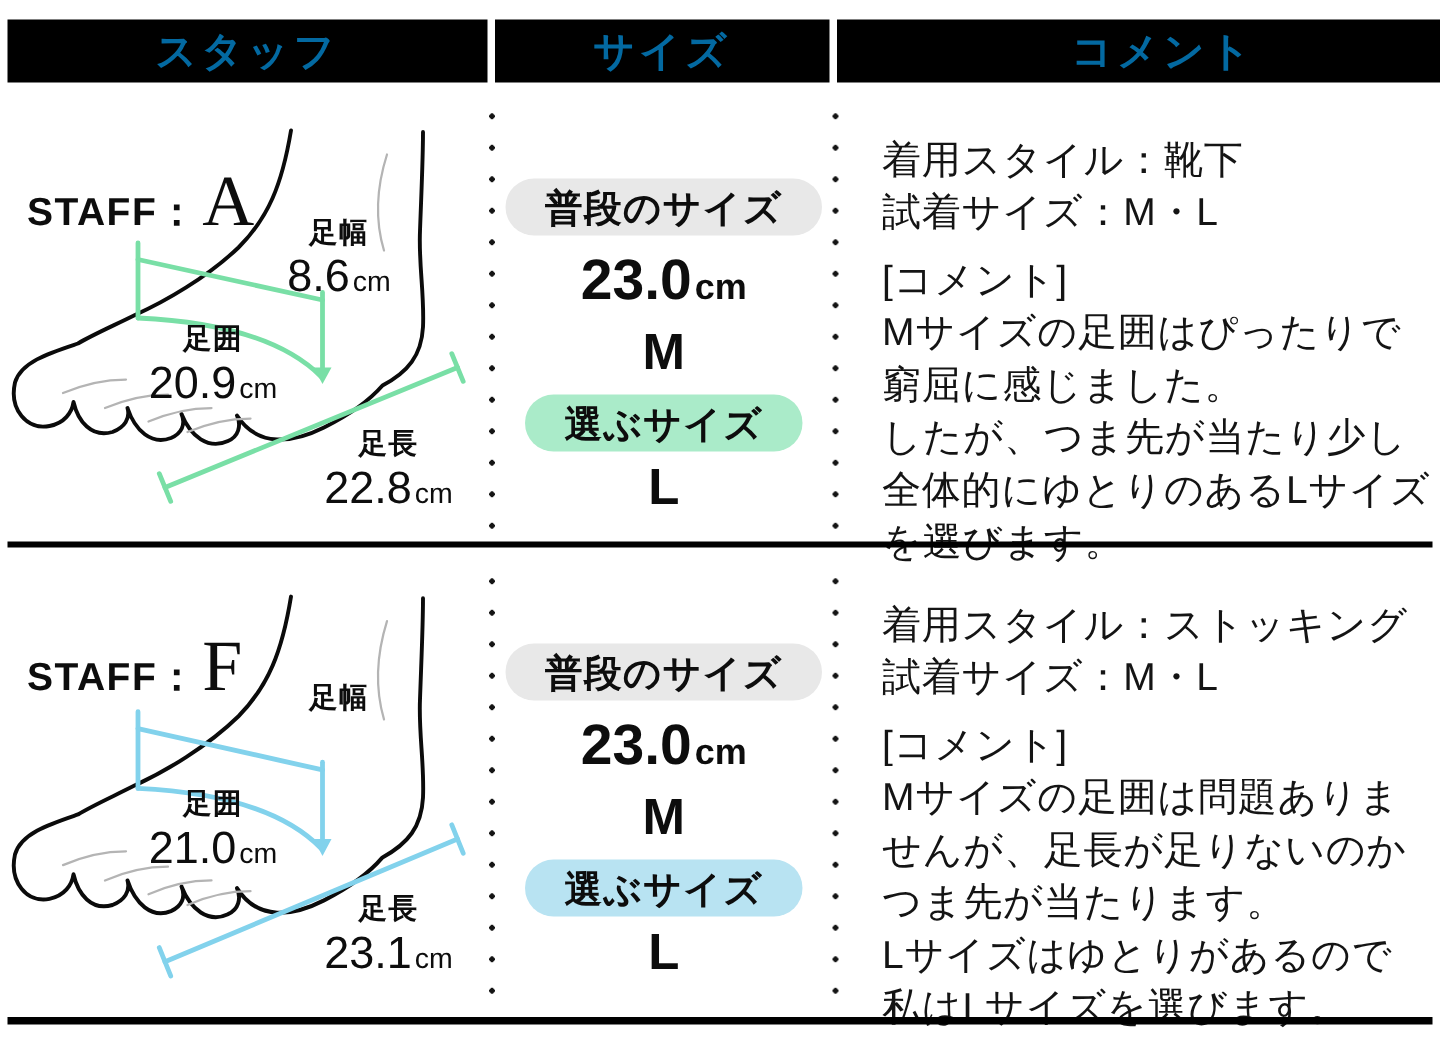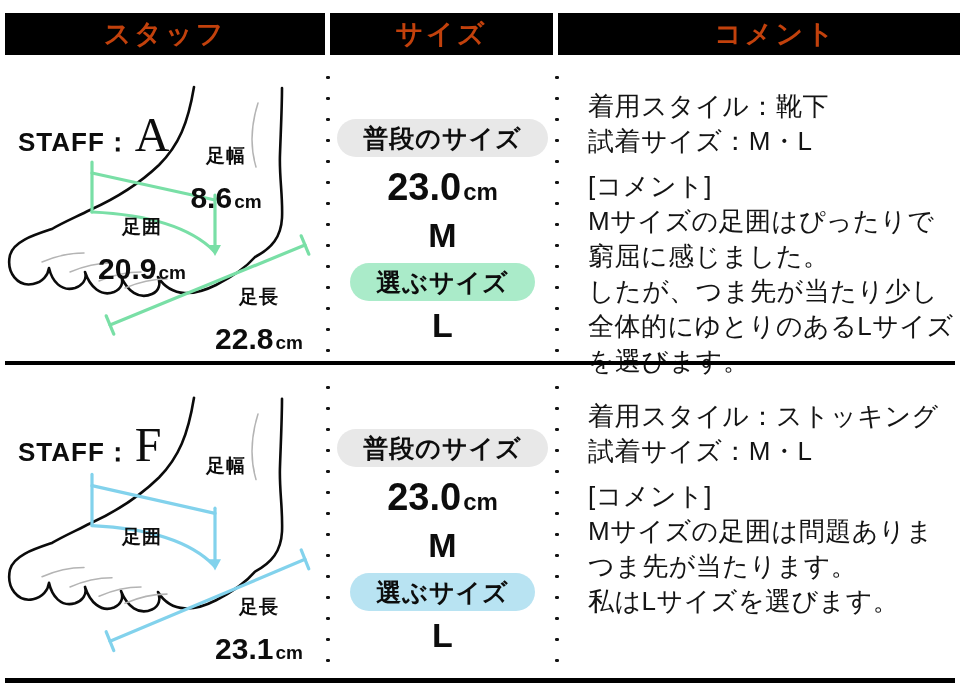--- a/index.html
+++ b/index.html
@@ -4,21 +4,21 @@
 <style>
   html,body{margin:0;padding:0;}
   body{
     width:960px;height:695px;position:relative;overflow:hidden;
     background:#ffffff;color:#0d0d0d;
     font-family:"Liberation Sans","DejaVu Sans",sans-serif;
     -webkit-font-smoothing:antialiased;
   }
   
   .hdr{
-    position:absolute;top:13px;height:42px;background:#000;color:#c2410c;
+    position:absolute;top:13px;height:42px;background:#000;color:#0369a1;
     display:flex;align-items:center;justify-content:center;
     font-size:27px;font-weight:700;letter-spacing:3px;
   }
   #hdr-staff{left:5px;width:320px}
   #hdr-size{left:330px;width:223px}
   #hdr-comment{left:558px;width:435px}
 
   
   .h-divider{position:absolute;top:361px;left:5px;width:950px;height:4px;background:#000}
   .h-bottom{position:absolute;top:678px;left:5px;width:950px;height:5px;background:#000}
@@ -43,21 +43,21 @@
   .foot-detail{fill:none;stroke:#b4b4b4;stroke-width:1.5;stroke-linecap:round}
   .ms{fill:none;stroke:var(--accent);stroke-width:3.2;stroke-linecap:round}
   .ms-fill{fill:var(--accent);stroke:none}
 
   .staff-name{position:absolute;left:18px;top:52px;display:flex;align-items:baseline}
   .staff-prefix{font-size:26px;font-weight:600;letter-spacing:1px}
   .staff-letter{font-family:"Liberation Serif","DejaVu Serif",serif;font-size:48px;font-weight:500;margin-left:3px}
 
   .mlabel{position:absolute;text-align:center;line-height:1}
   .mlabel .t{font-size:19px;font-weight:700;letter-spacing:1px}
-  .mlabel .vline{margin-top:18px;font-weight:700;white-space:nowrap}
+  .mlabel .vline{margin-top:5px;font-weight:400;white-space:nowrap}
   .mlabel .v{font-size:30px}
   .mlabel .u{font-size:19px;margin-left:2px}
   .m-width{left:176px;top:91px;width:100px}
   .m-girth{left:86px;top:162px;width:112px}
   .m-length{left:202px;top:232px;width:114px}
 
   
   .col-size{
     position:absolute;left:328px;top:0;width:229px;height:100%;
     display:flex;flex-direction:column;align-items:center;
@@ -173,20 +173,21 @@
     </svg>
     <div class="staff-name">
       <span class="staff-prefix">STAFF：</span>
       <span class="staff-letter">F</span>
     </div>
     <div class="mlabel m-width">
       <div class="t">足幅</div>
     </div>
     <div class="mlabel m-girth">
       <div class="t">足囲</div>
+      <div class="vline"><span class="v">21.0</span><span class="u">cm</span></div>
     </div>
     <div class="mlabel m-length">
       <div class="t">足長</div>
       <div class="vline"><span class="v">23.1</span><span class="u">cm</span></div>
     </div>
   </div>
 
   <div class="col-size">
     <div class="pill pill-usual">普段のサイズ</div>
     <div class="cmline"><span class="num">23.0</span><span class="unit">cm</span></div>
@@ -194,21 +195,23 @@
     <div class="pill pill-choose">選ぶサイズ</div>
     <div class="letter letter-choose">L</div>
   </div>
 
   <div class="col-comment">
     <div class="cline">着用スタイル：ストッキング</div>
     <div class="cline">試着サイズ：M・L</div>
     <div class="cblock">
       <div class="cline">[コメント]</div>
       <div class="cline">Mサイズの足囲は問題ありま</div>
+      <div class="cline">せんが、足長が足りないのか</div>
       <div class="cline">つま先が当たります。</div>
+      <div class="cline">Lサイズはゆとりがあるので</div>
       <div class="cline">私はLサイズを選びます。</div>
     </div>
   </div>
 
   <div class="dotcol dot-1"></div>
   <div class="dotcol dot-2"></div>
 </div>
 
 <div class="h-bottom"></div>
 

